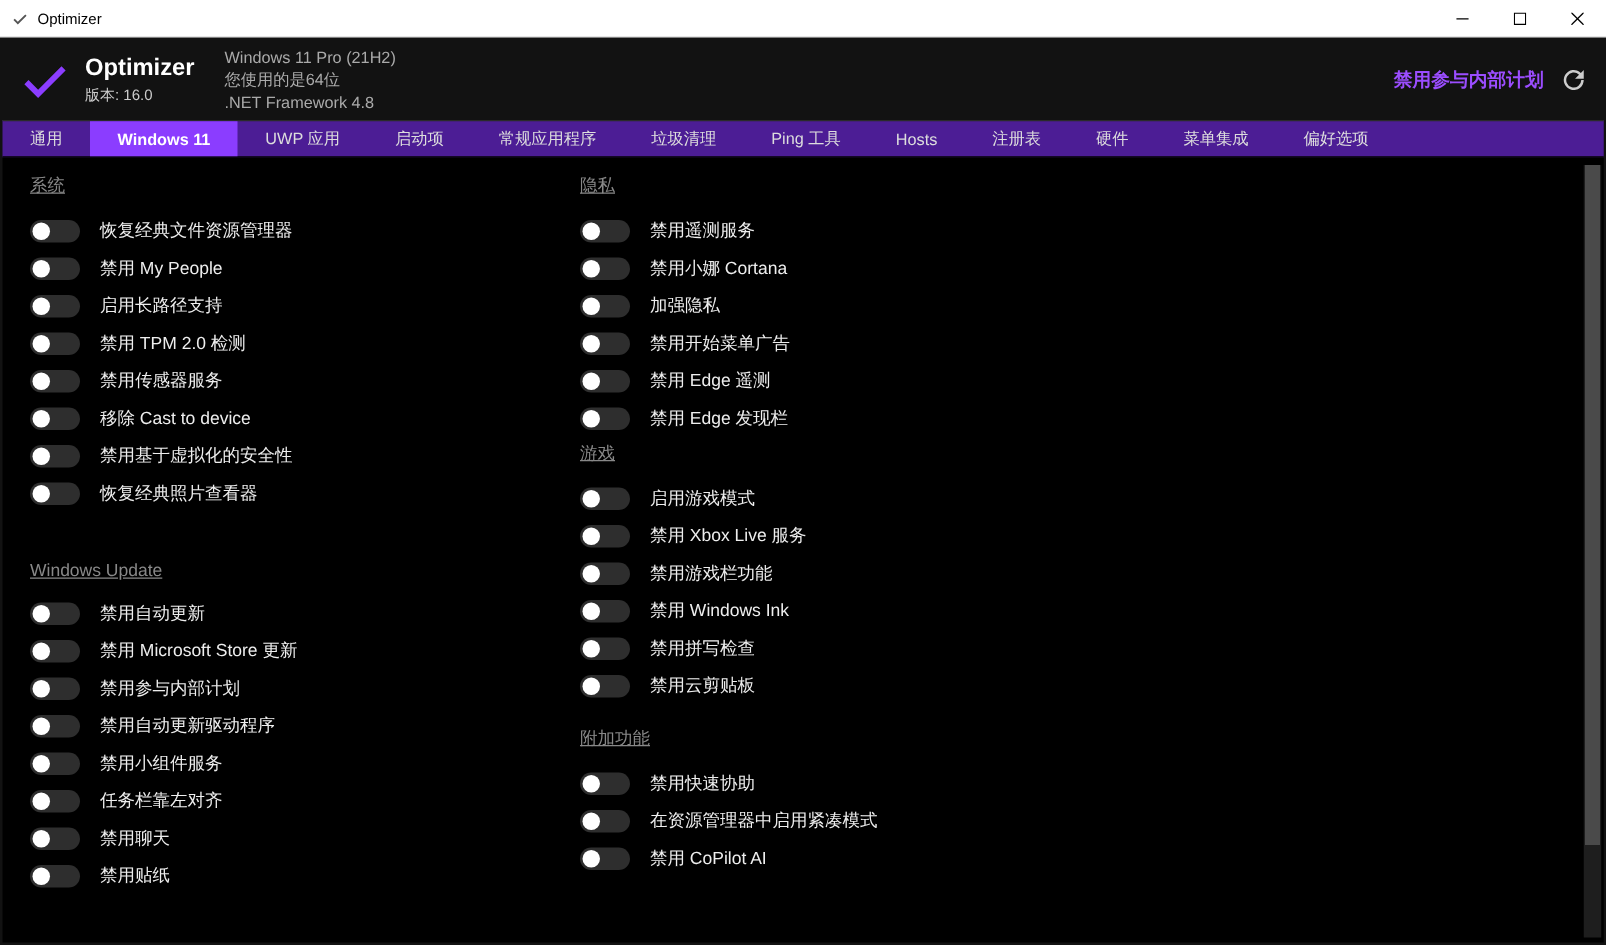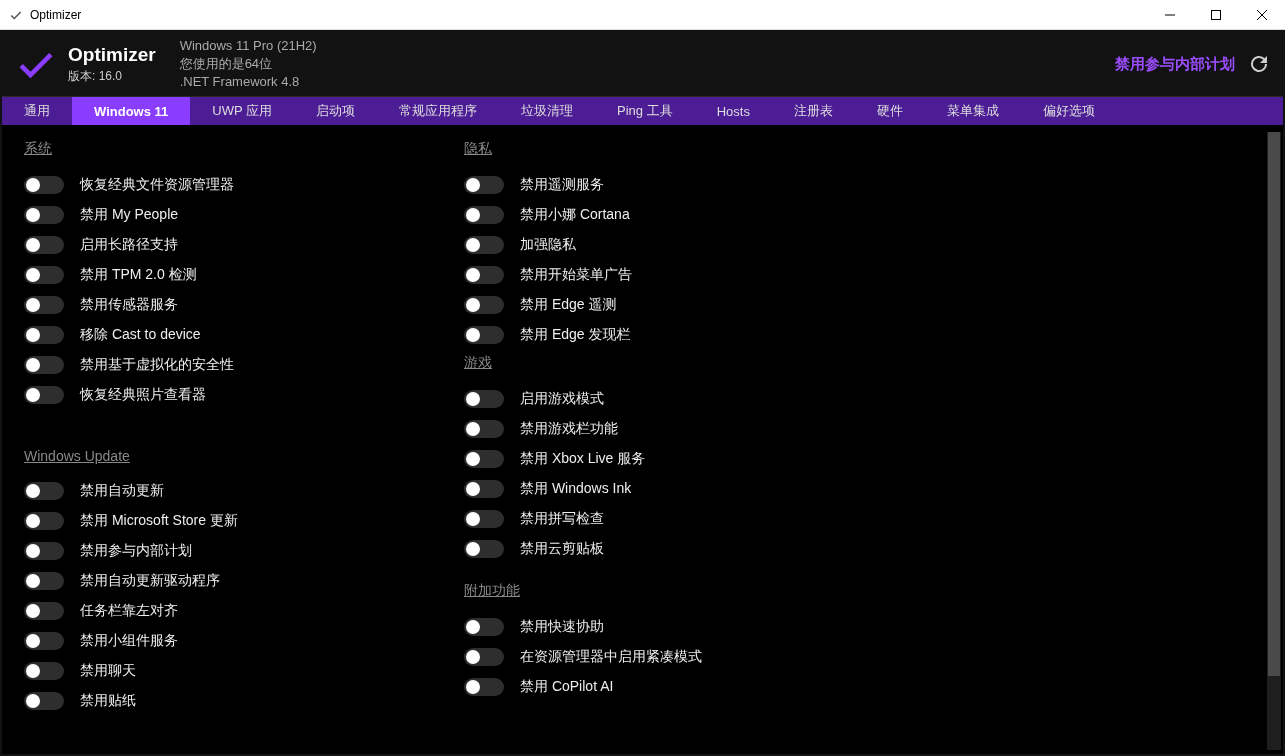--- a/index.html
+++ b/index.html
@@ -250,25 +250,25 @@
         <div class="toggle-row">
           <div class="toggle"></div>
           <div class="toggle-label">禁用参与内部计划</div>
         </div>
         <div class="toggle-row">
           <div class="toggle"></div>
           <div class="toggle-label">禁用自动更新驱动程序</div>
         </div>
         <div class="toggle-row">
           <div class="toggle"></div>
+          <div class="toggle-label">禁用小组件服务</div>
+        </div>
+        <div class="toggle-row">
+          <div class="toggle"></div>
           <div class="toggle-label">任务栏靠左对齐</div>
-        </div>
-        <div class="toggle-row">
-          <div class="toggle"></div>
-          <div class="toggle-label">禁用小组件服务</div>
         </div>
         <div class="toggle-row">
           <div class="toggle"></div>
           <div class="toggle-label">禁用聊天</div>
         </div>
         <div class="toggle-row">
           <div class="toggle"></div>
           <div class="toggle-label">禁用贴纸</div>
         </div>
       </div>
@@ -298,25 +298,25 @@
           <div class="toggle"></div>
           <div class="toggle-label">禁用 Edge 发现栏</div>
         </div>
         <div class="group-title">游戏</div>
         <div class="toggle-row">
           <div class="toggle"></div>
           <div class="toggle-label">启用游戏模式</div>
         </div>
         <div class="toggle-row">
           <div class="toggle"></div>
+          <div class="toggle-label">禁用 Xbox Live 服务</div>
+        </div>
+        <div class="toggle-row">
+          <div class="toggle"></div>
           <div class="toggle-label">禁用游戏栏功能</div>
-        </div>
-        <div class="toggle-row">
-          <div class="toggle"></div>
-          <div class="toggle-label">禁用 Xbox Live 服务</div>
         </div>
         <div class="toggle-row">
           <div class="toggle"></div>
           <div class="toggle-label">禁用 Windows Ink</div>
         </div>
         <div class="toggle-row">
           <div class="toggle"></div>
           <div class="toggle-label">禁用拼写检查</div>
         </div>
         <div class="toggle-row">

